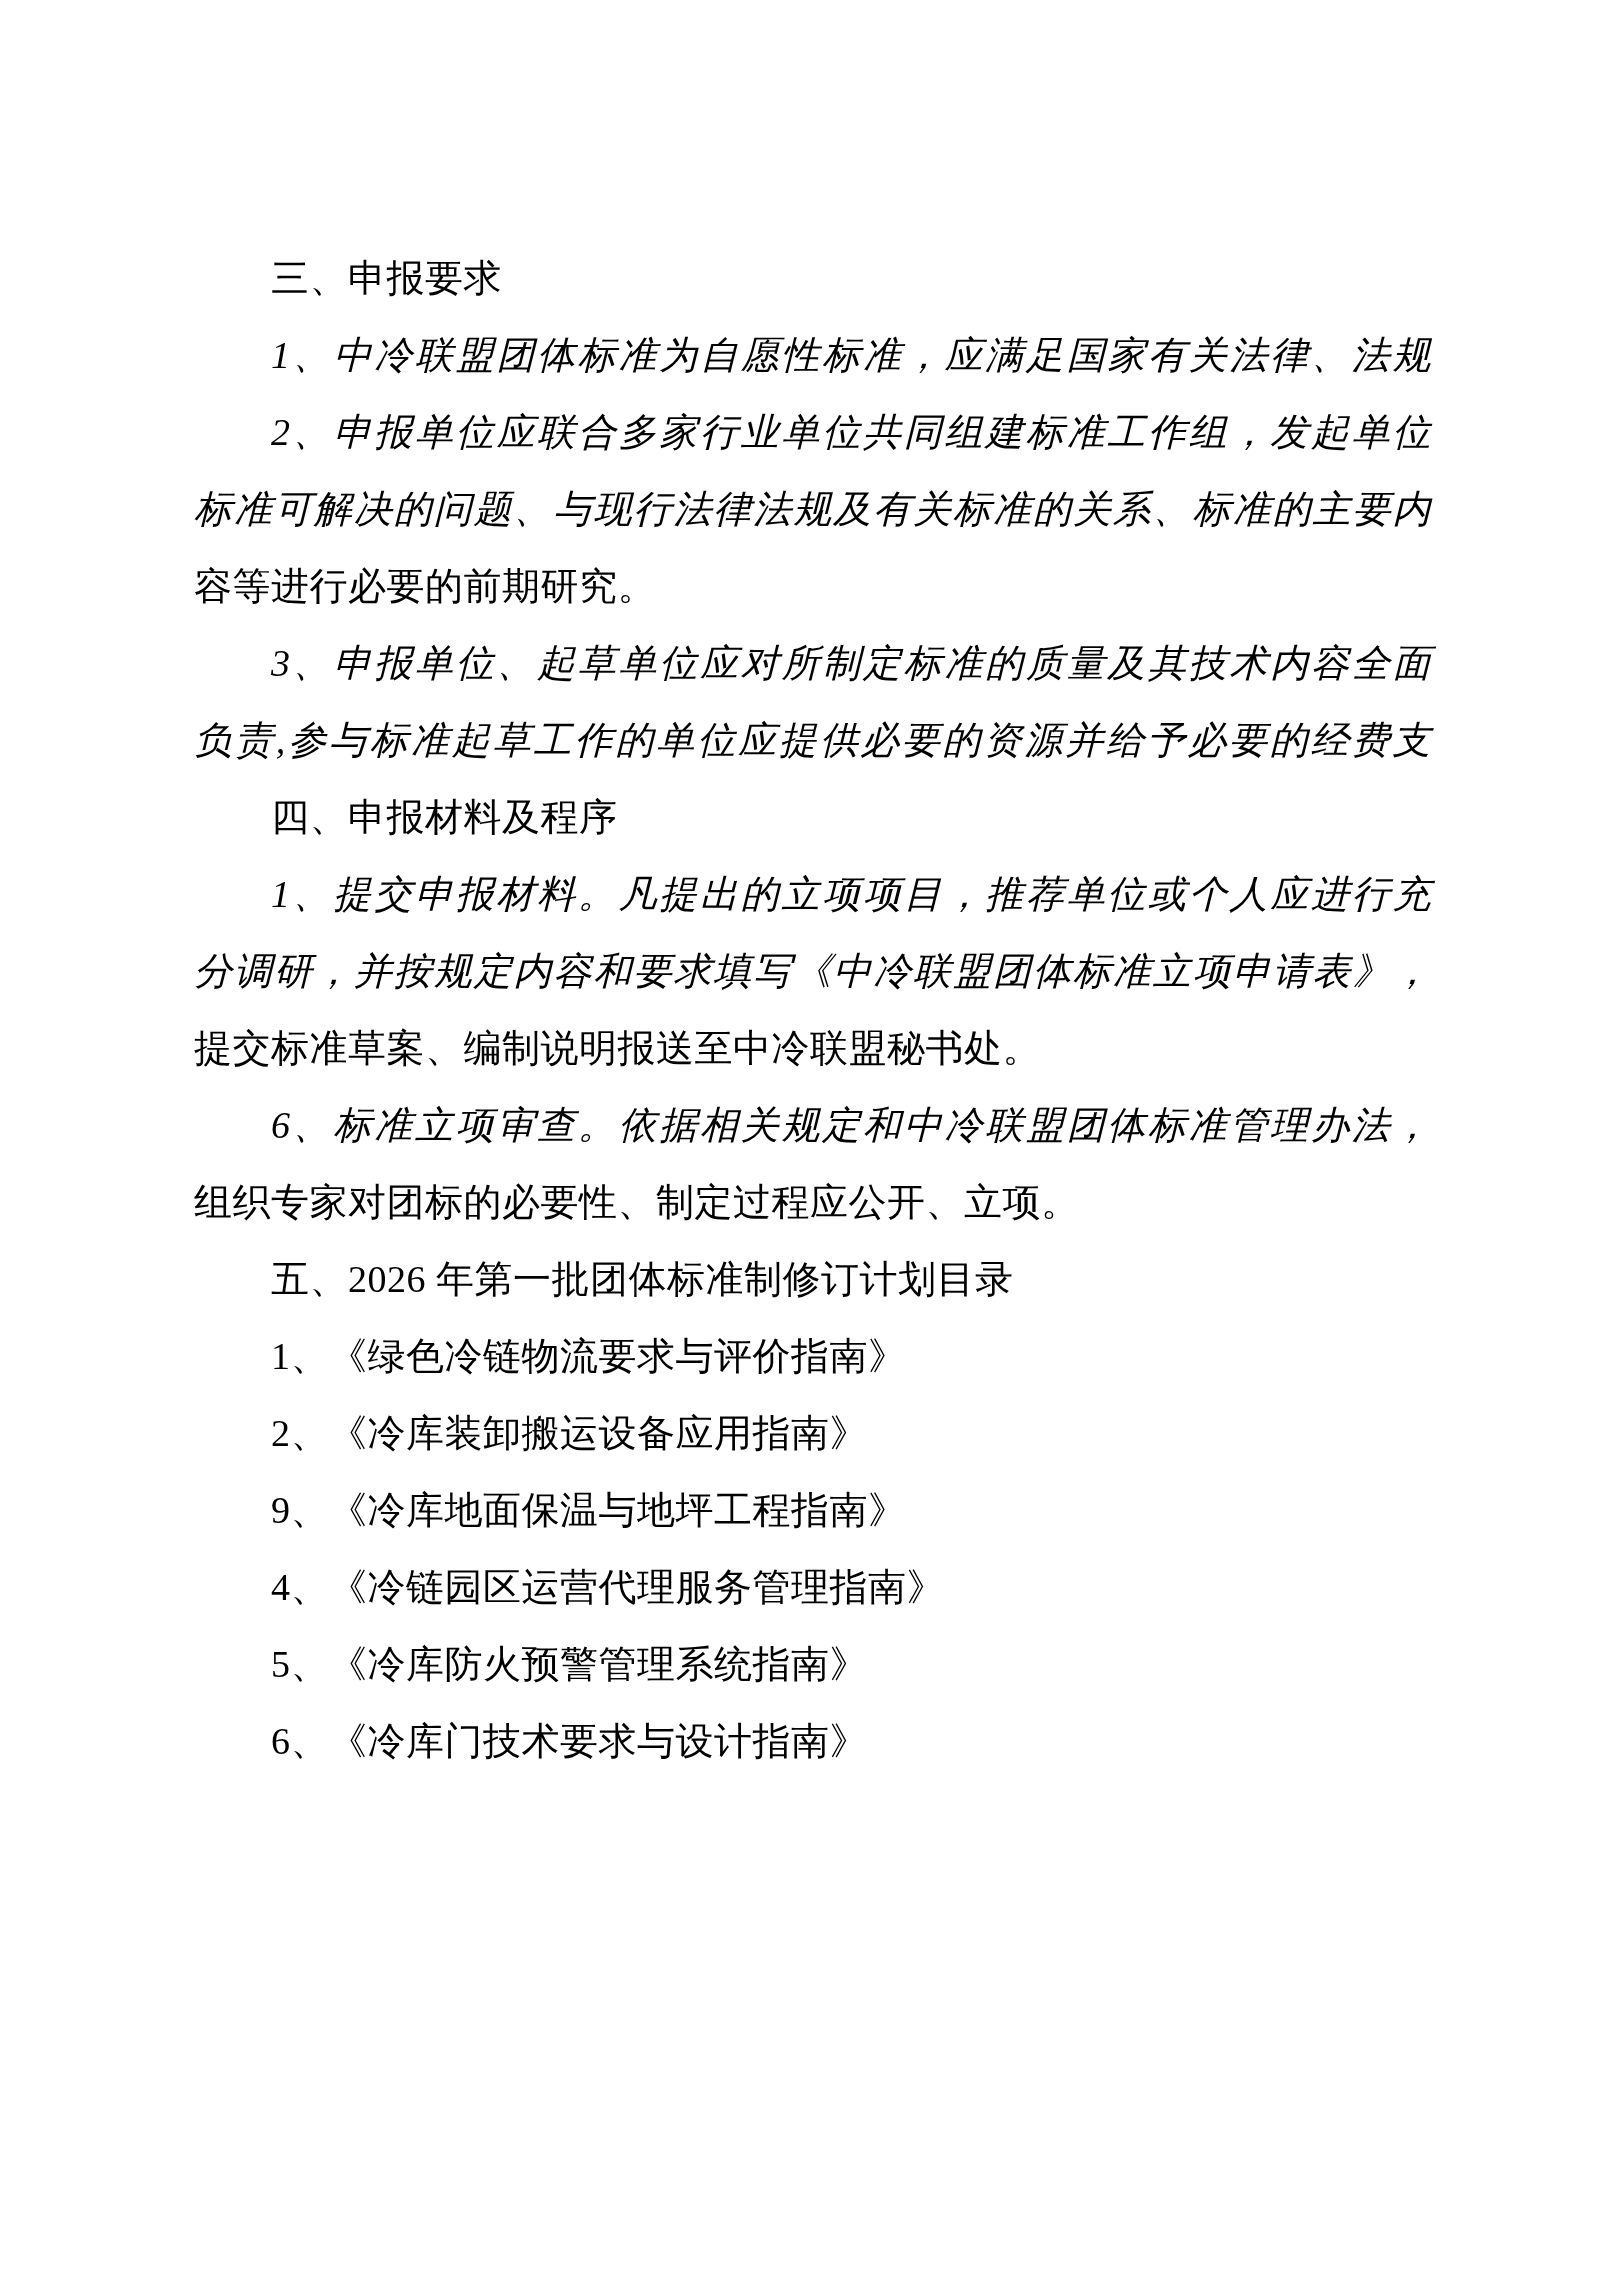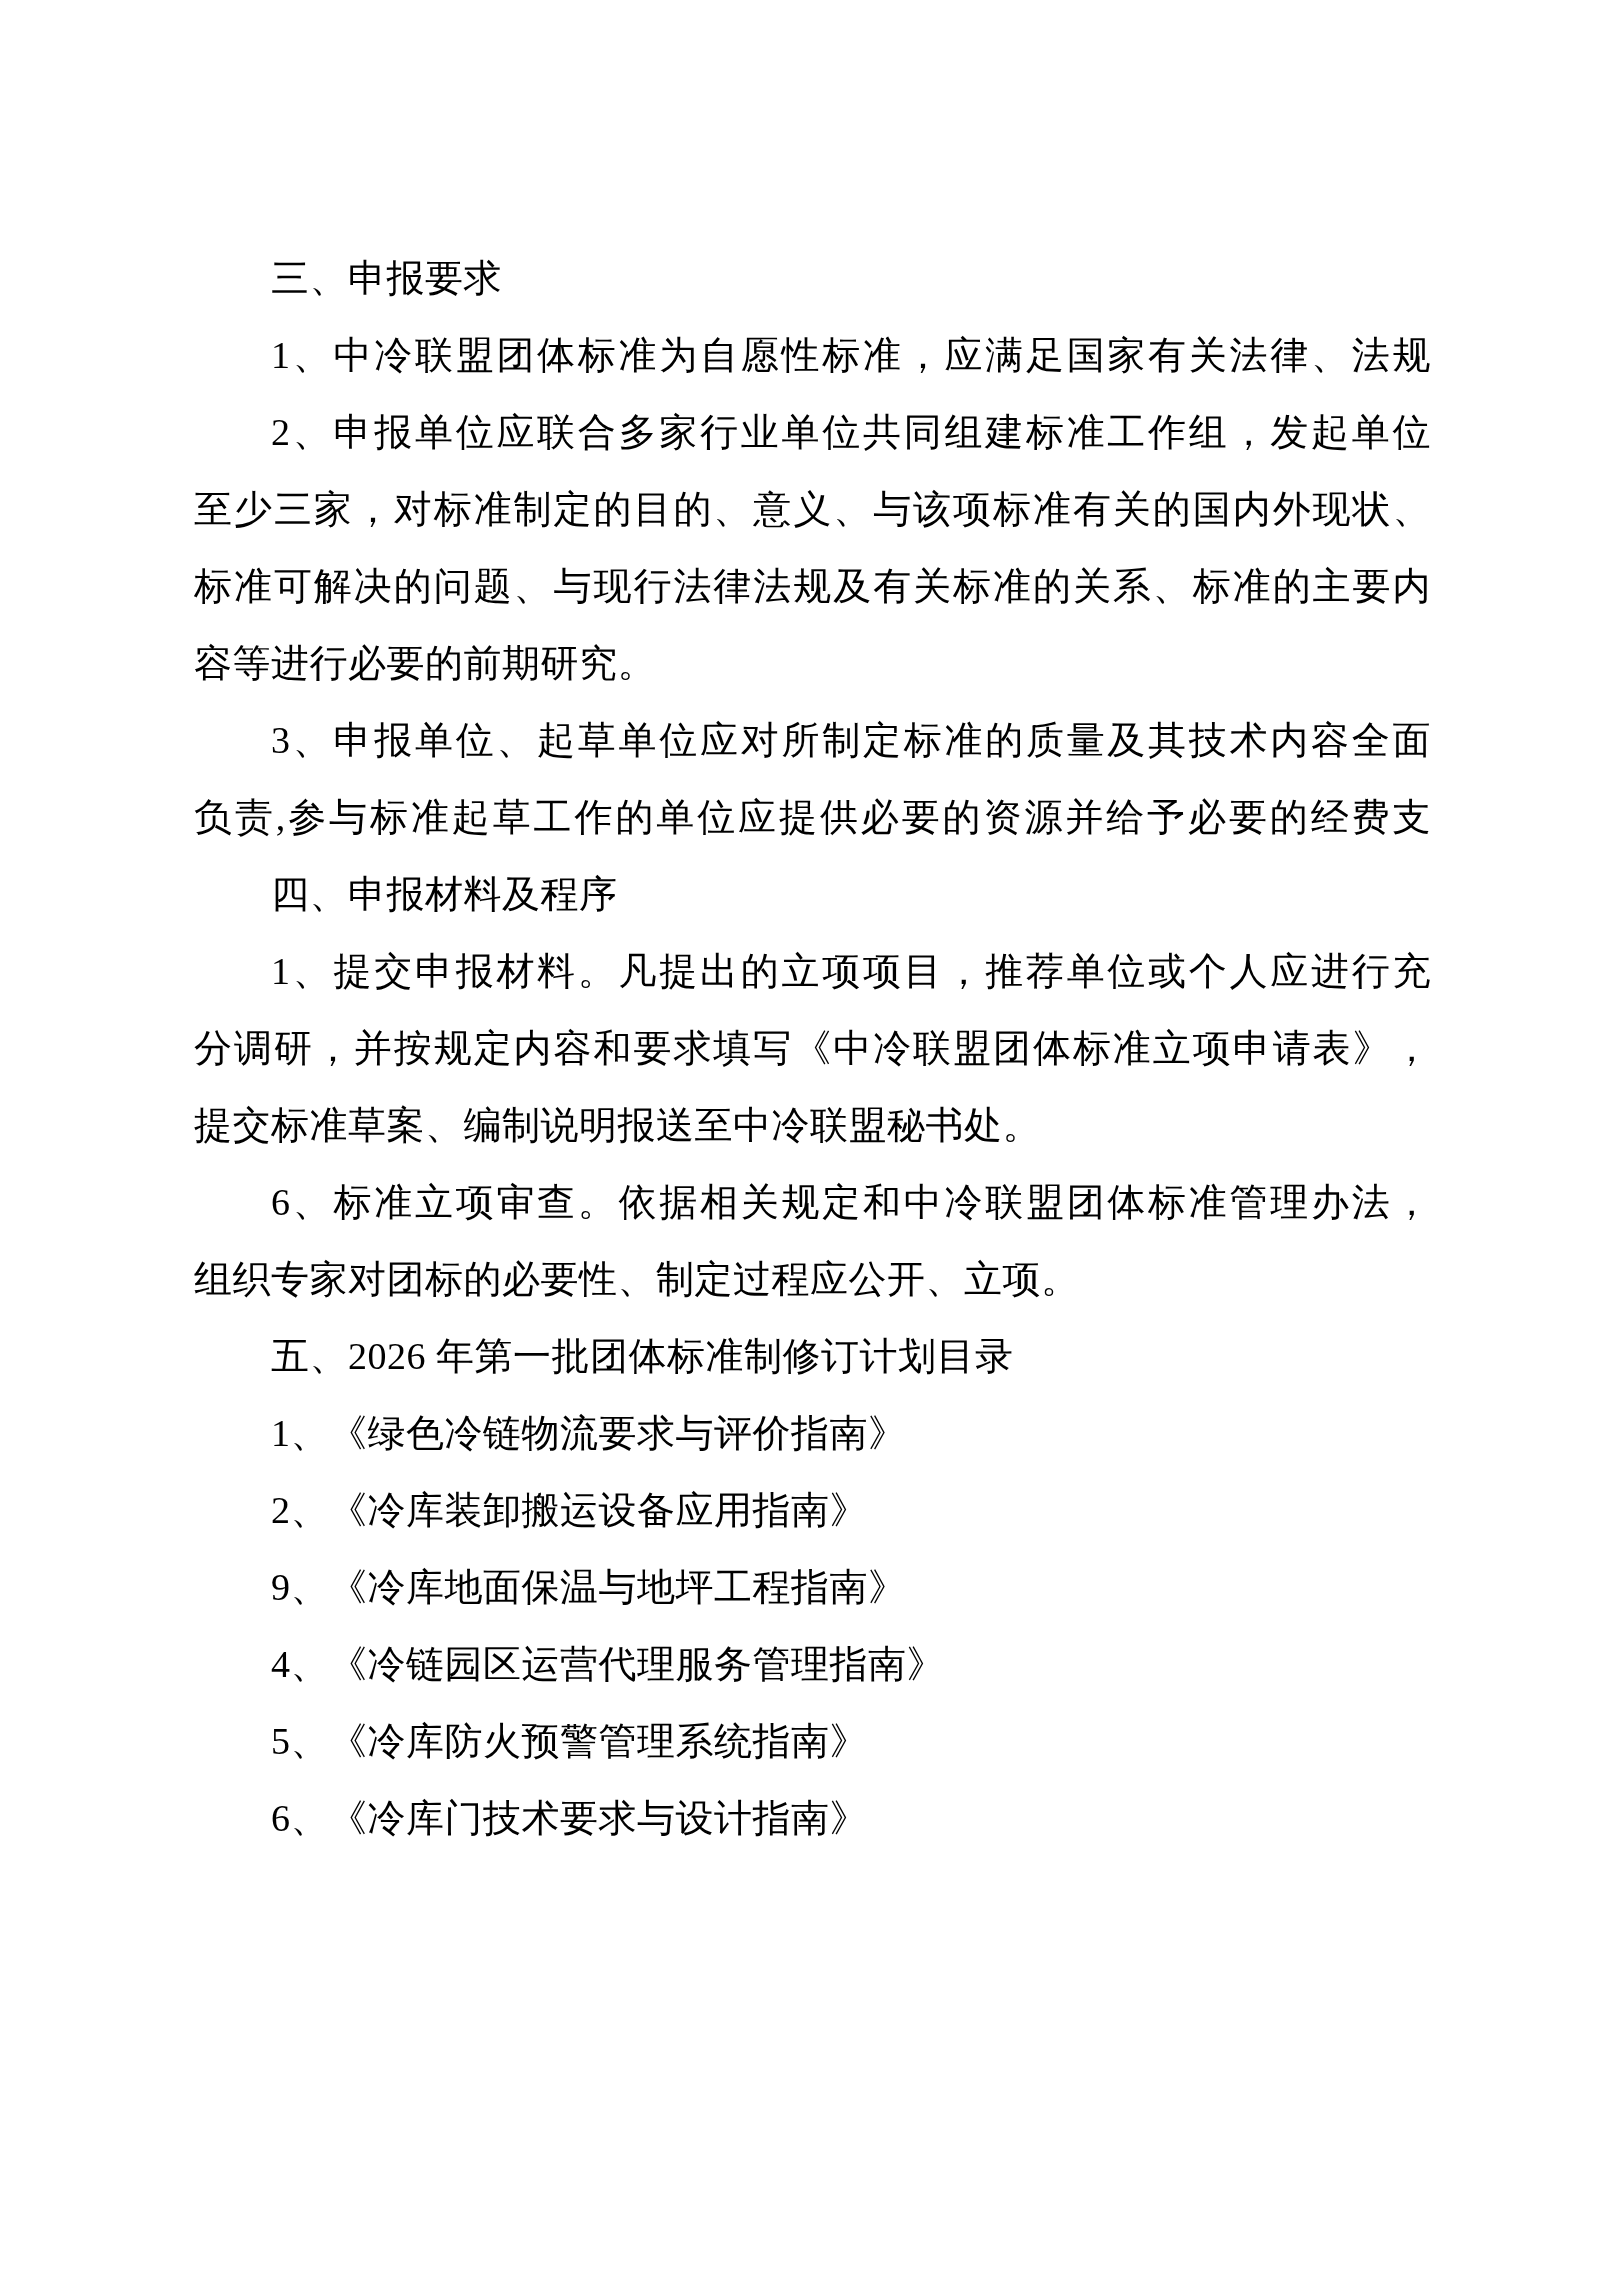--- a/index.html
+++ b/index.html
@@ -30,35 +30,35 @@
     font-size: 38px;
     white-space: nowrap;
     text-align: left;
     letter-spacing: 0.5px;
   }
   
   .line.jl {
     white-space: normal;
     text-align: justify;
     text-align-last: justify;
+    font-style: italic;
   }
   
   .line.indent {
     text-indent: 77px;
   }
 </style>
 </head>
 <body>
 
 <div class="page">
   <div class="text-block">
     <p class="line indent">三、申报要求</p>
     <p class="line indent jl">1、中冷联盟团体标准为自愿性标准，应满足国家有关法律、法规</p>
     <p class="line indent jl">2、申报单位应联合多家行业单位共同组建标准工作组，发起单位</p>
-    <p class="line jl">至少三家，对标准制定的目的、意义、与该项标准有关的国内外现状、</p>
     <p class="line jl">标准可解决的问题、与现行法律法规及有关标准的关系、标准的主要内</p>
     <p class="line">容等进行必要的前期研究。</p>
     <p class="line indent jl">3、申报单位、起草单位应对所制定标准的质量及其技术内容全面</p>
     <p class="line jl">负责,参与标准起草工作的单位应提供必要的资源并给予必要的经费支</p>
     <p class="line indent">四、申报材料及程序</p>
     <p class="line indent jl">1、提交申报材料。凡提出的立项项目，推荐单位或个人应进行充</p>
     <p class="line jl">分调研，并按规定内容和要求填写《中冷联盟团体标准立项申请表》，</p>
     <p class="line">提交标准草案、编制说明报送至中冷联盟秘书处。</p>
     <p class="line indent jl">6、标准立项审查。依据相关规定和中冷联盟团体标准管理办法，</p>
     <p class="line">组织专家对团标的必要性、制定过程应公开、立项。</p>

